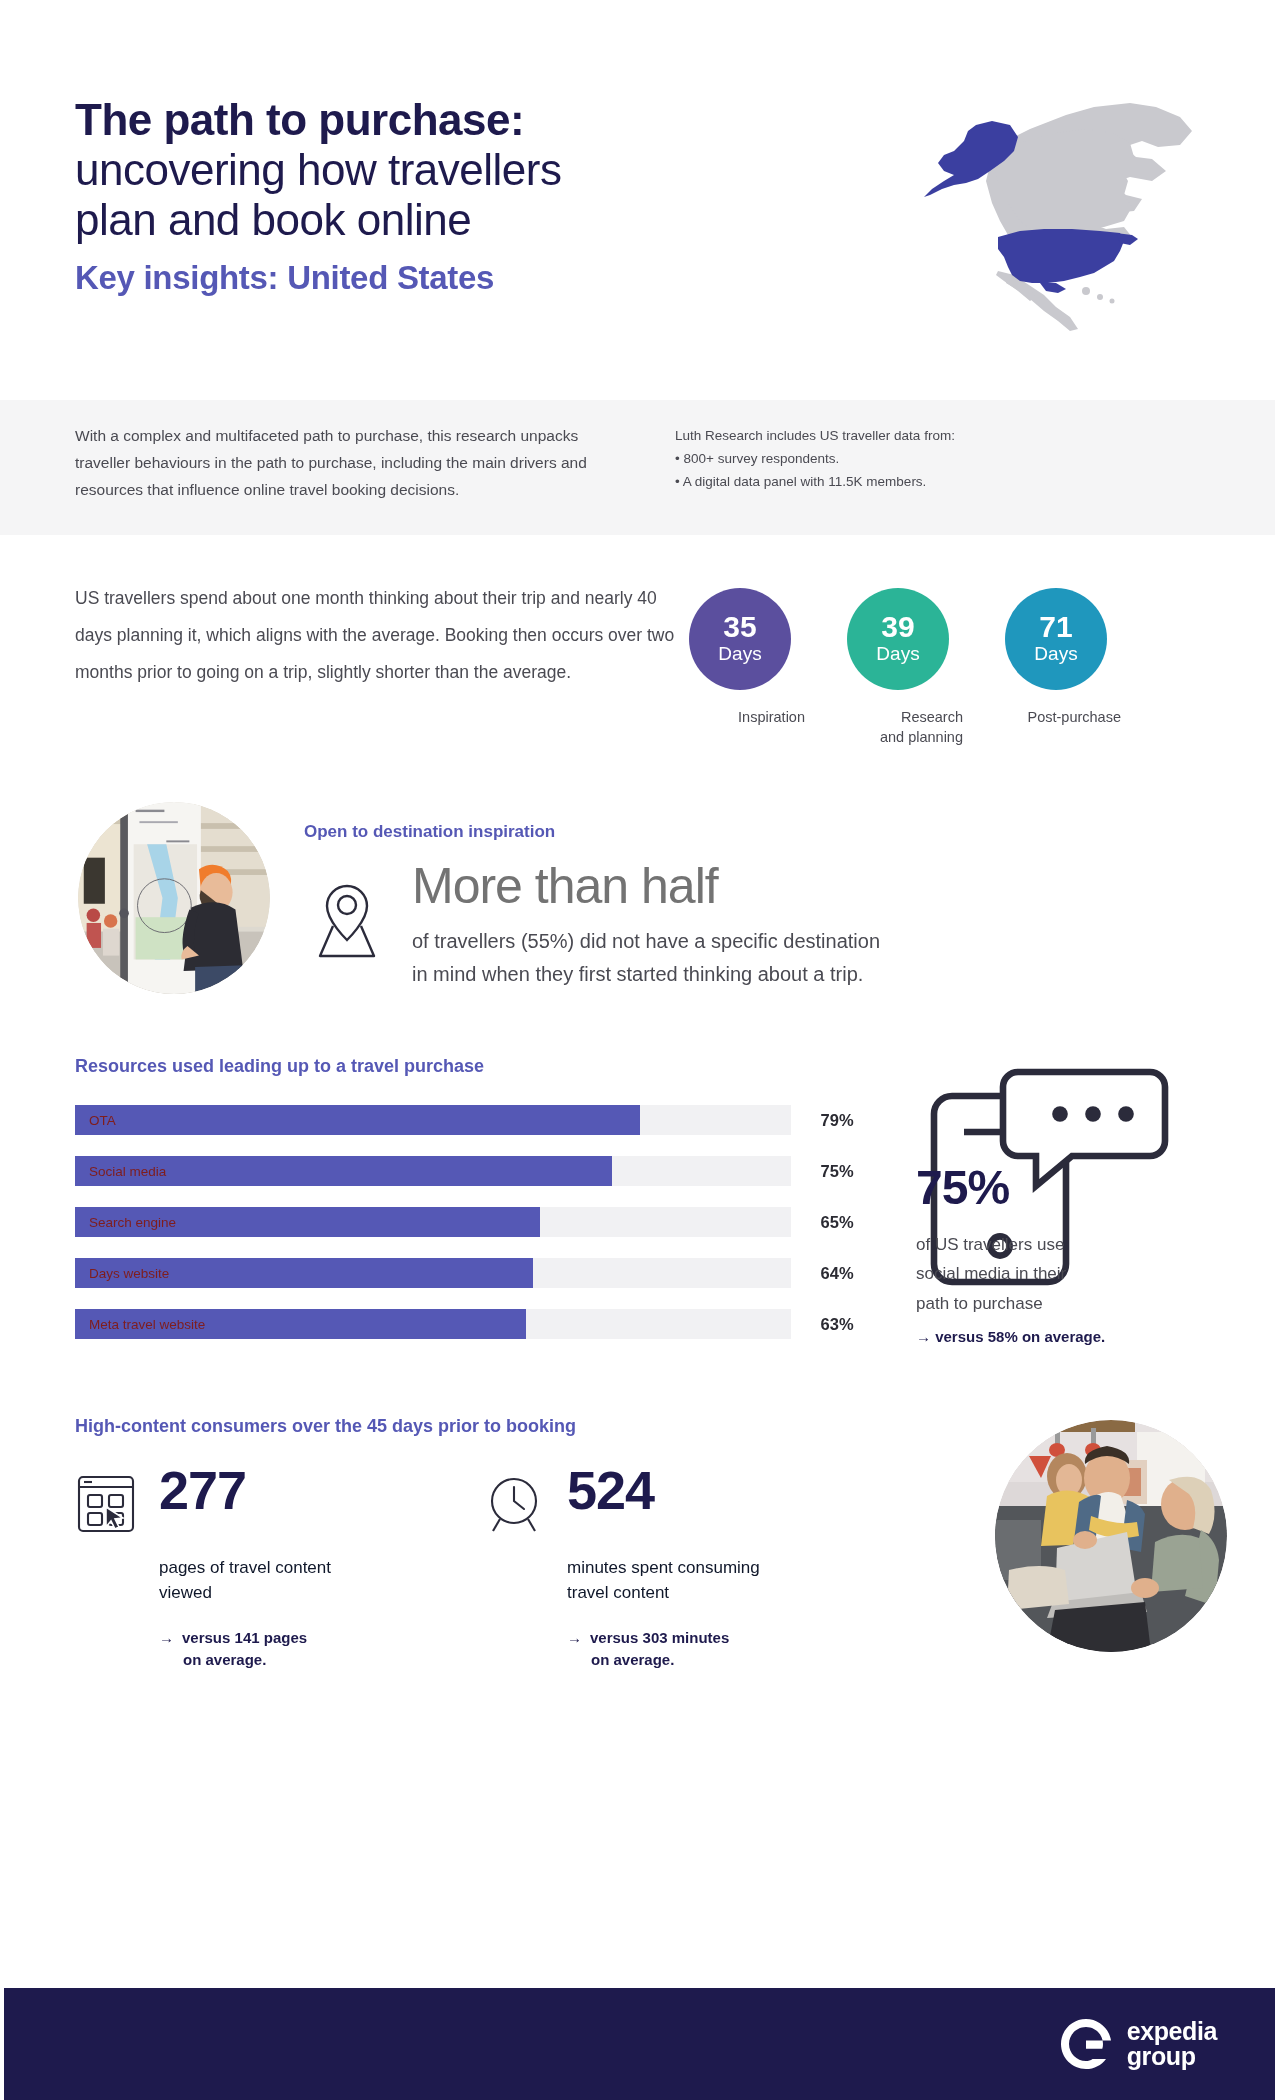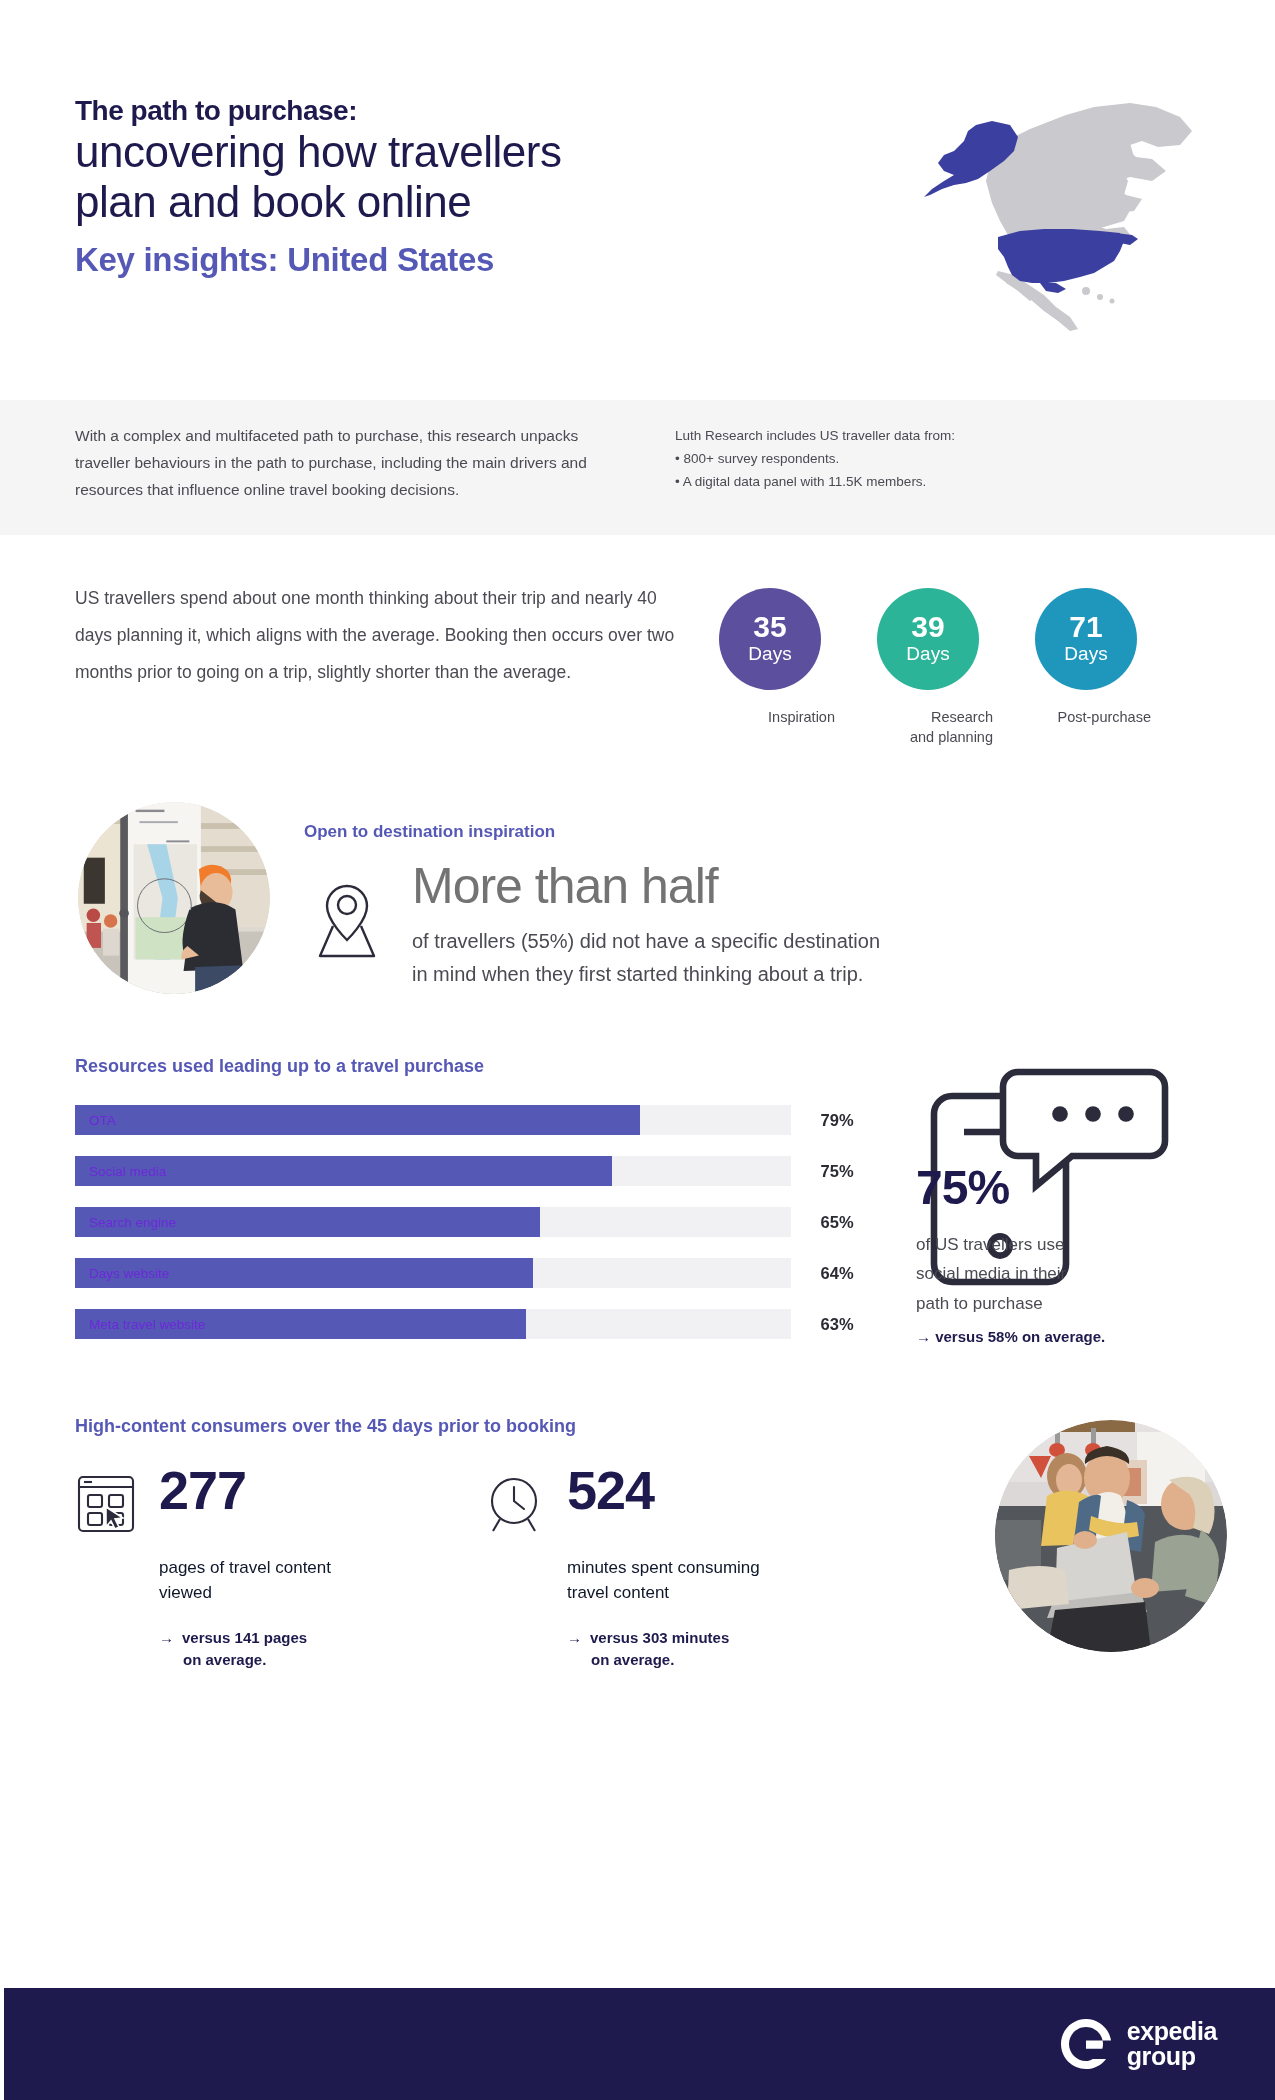--- a/index.html
+++ b/index.html
@@ -8,21 +8,21 @@
     font-family: "Liberation Sans", sans-serif;
     background: #ffffff;
     color: #3d3d46;
     position: relative;
     overflow: hidden;
   }
 
   
   .hero { position: relative; padding: 95px 0 0 75px; height: 400px; }
   .hero-title-bold {
-    font-size: 28px; font-weight: 700; color: #1e1a4d;
+    font-size: 44px; font-weight: 700; color: #1e1a4d;
     letter-spacing: -0.5px; line-height: 1.14;
   }
   .hero-title-light {
     font-size: 44px; font-weight: 300; color: #1e1a4d;
     letter-spacing: -0.5px; line-height: 1.14;
   }
   .hero-sub {
     font-size: 33px; font-weight: 700; color: #5558b5;
     letter-spacing: -0.3px; margin-top: 14px;
   }
@@ -41,21 +41,21 @@
     gap: 40px;
   }
   .intro-left {
     font-size: 15.5px; line-height: 1.75; color: #4a4a52;
     font-weight: 400; width: 560px;
   }
   .intro-right { font-size: 13.5px; line-height: 1.72; color: #4a4a52; width: 360px; padding-top: 2px; }
 
   
   .days-section {
-    display: flex; padding: 45px 55px 0 75px; gap: 30px;
+    display: flex; padding: 45px 55px 0 75px; 
   }
   .days-copy {
     width: 600px; font-size: 17.5px; line-height: 2.1; color: #4a4a52;
   }
   .circles { display: flex; gap: 28px; padding-top: 8px; }
   .circle-col { width: 130px; text-align: center; }
   .circle {
     width: 102px; height: 102px; border-radius: 50%;
     display: flex; flex-direction: column; align-items: center; justify-content: center;
     color: #ffffff; margin: 0 auto;
@@ -95,21 +95,21 @@
     font-size: 18px; font-weight: 700; color: #5558b5; margin-bottom: 28px;
   }
   .bar-row { display: flex; align-items: center; margin-bottom: 21px; }
   .bar-track {
     position: relative; height: 30px; background: #f1f1f3; width: 723px;
   }
   .bar-fill { position: absolute; left: 0; top: 0; height: 100%; background: #5558b5; }
   .bar-label {
     position: absolute; left: 14px; top: 0; height: 100%;
     display: flex; align-items: center;
-    font-size: 13.5px; color: #6d28d9; z-index: 2;
+    font-size: 13.5px; color: #7f1d1d; z-index: 2;
   }
   .bar-pct {
     font-size: 16.5px; font-weight: 700; color: #2b2b33; margin-left: 30px; width: 60px;
   }
   .social-block { width: 270px; padding-top: 4px; }
   .social-icon { height: 82px; margin-bottom: 22px; }
   .social-big {
     font-size: 48px; font-weight: 700; color: #1e1a4d; letter-spacing: -1px;
     line-height: 1; margin-bottom: 18px;
   }

